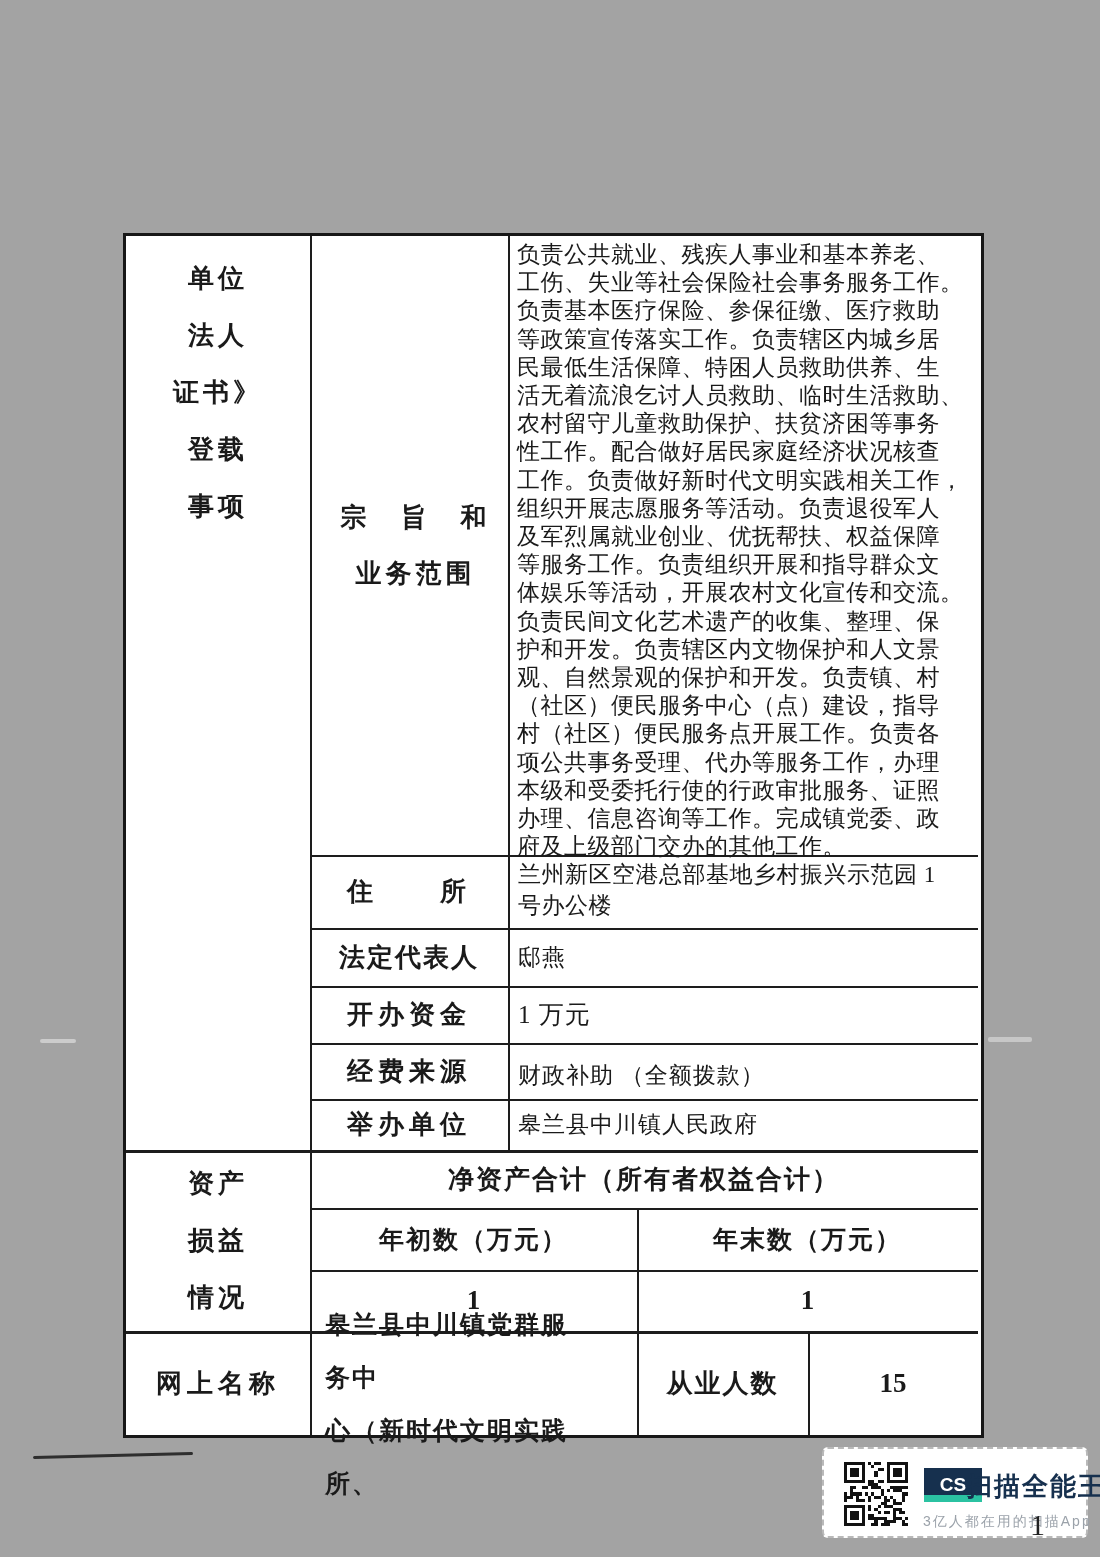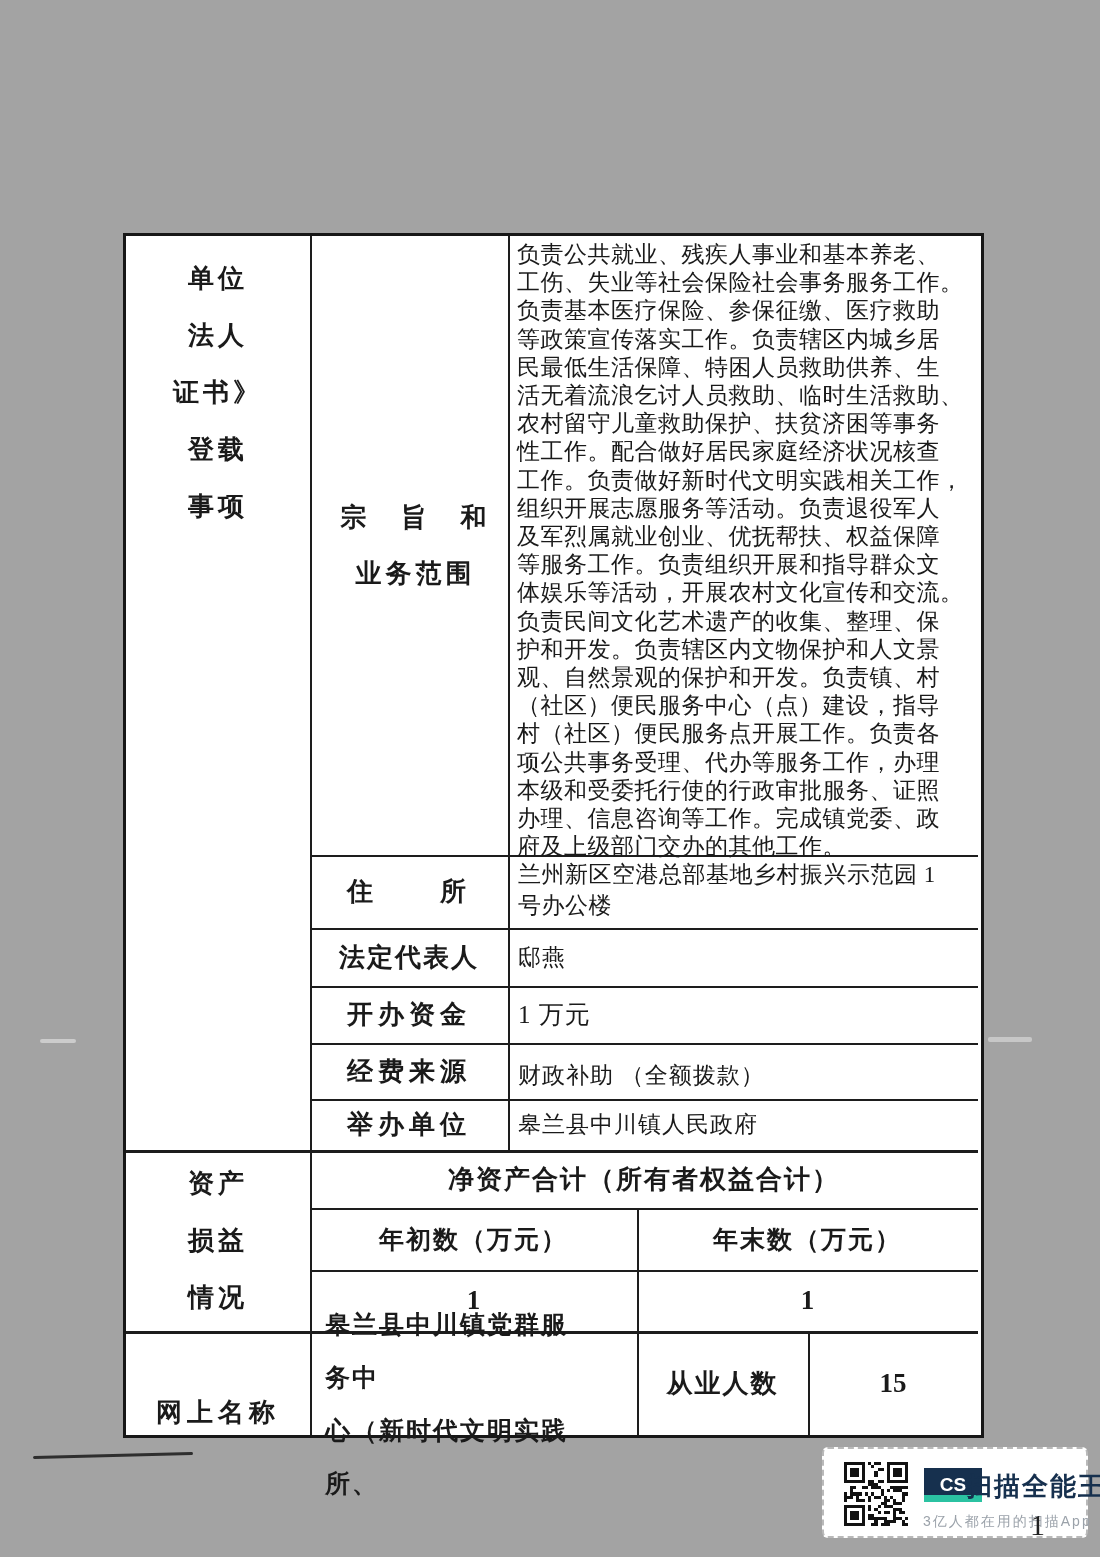--- a/index.html
+++ b/index.html
@@ -135,21 +135,21 @@
 
     <div class="cell center rowhead" style="left:0;top:914px;width:184px;height:181px;line-height:57px;padding-top:0;">资产
 损益
 情况</div>
     <div class="cell center label" style="left:184px;top:914px;width:668px;height:58px;letter-spacing:2px;">净资产合计（所有者权益合计）</div>
     <div class="cell center label" style="left:184px;top:972px;width:327px;height:62px;font-size:25px;letter-spacing:2px;">年初数（万元）</div>
     <div class="cell center label" style="left:511px;top:972px;width:341px;height:62px;font-size:25px;letter-spacing:2px;">年末数（万元）</div>
     <div class="cell center num" style="left:184px;top:1034px;width:327px;height:61px;">1</div>
     <div class="cell center num" style="left:511px;top:1034px;width:341px;height:61px;">1</div>
 
-    <div class="cell center label" style="left:0;top:1124px;width:184px;height:104px;">网上名称</div>
+    <div class="cell center label" style="left:0;top:1095px;width:184px;height:104px;">网上名称</div>
     <div class="cell onlinename" style="left:184px;top:1116px;width:262px;height:104px;">皋兰县中川镇党群服务中
 心（新时代文明实践所、</div>
     <div class="cell center label" style="left:511px;top:1095px;width:171px;height:104px;letter-spacing:2px;">从业人数</div>
     <div class="cell center num" style="left:682px;top:1095px;width:170px;height:104px;">15</div>
   </div>
 
   <div class="artifact" style="left:40px;top:1039px;width:36px;height:4px;background:#cccccc;"></div>
   <div class="artifact" style="left:988px;top:1037px;width:44px;height:5px;background:#c7c7c7;"></div>
   <div class="artifact" style="left:33px;top:1454px;width:160px;height:3px;background:#2e2e2e;transform:rotate(-1.4deg);"></div>
 

